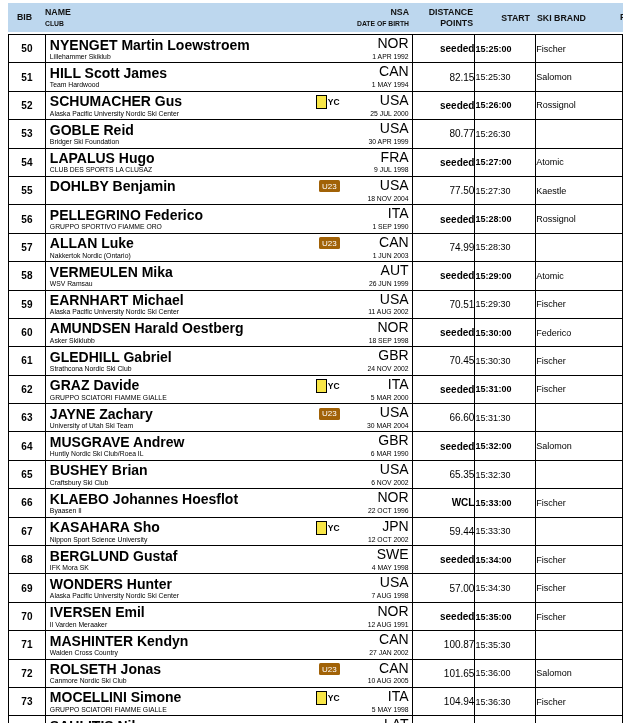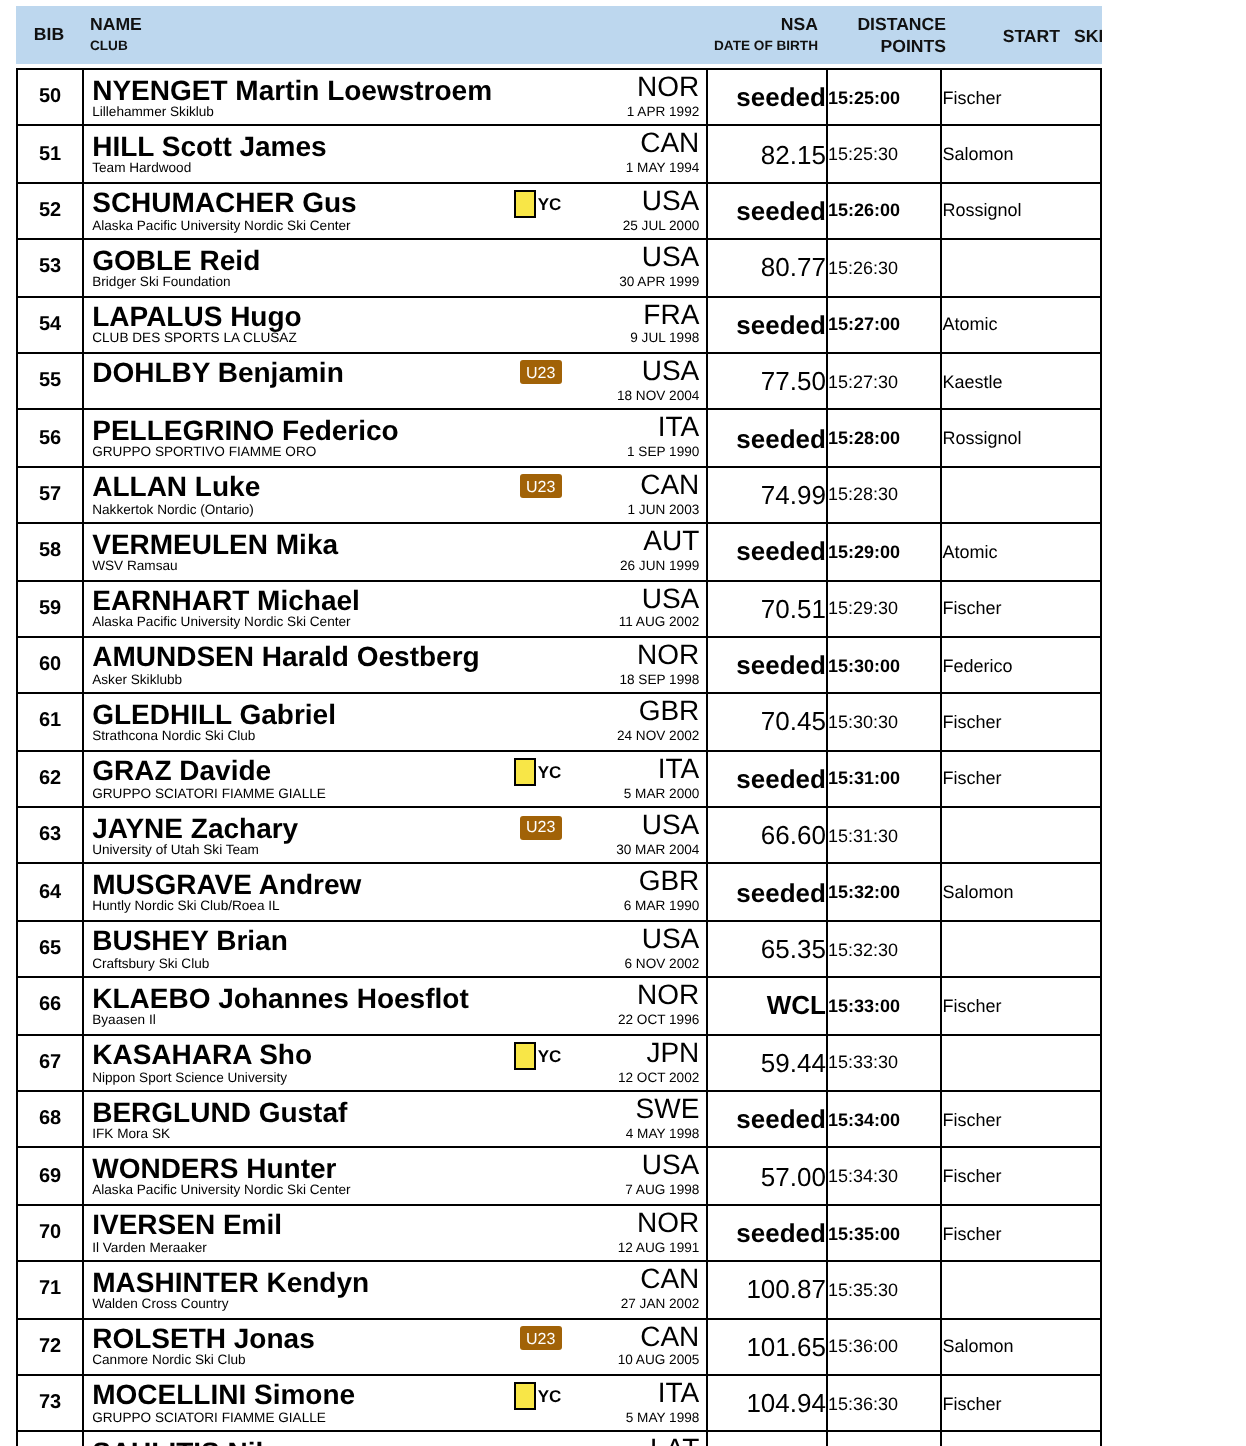--- a/index.html
+++ b/index.html
@@ -1,17 +1,17 @@
 <!DOCTYPE html>
 <html><head>
 <meta charset="utf-8">
 <style>
   html,body { margin:0; padding:0; background:#fff; }
   .page {
-    position:relative; width:551px; height:723px; background:#ffffff;
+    position:relative; width:623px; height:723px; background:#ffffff;
     overflow:hidden; font-family:"Liberation Sans", sans-serif; color:#000;
   }
   
   .header-band {
     position:absolute; left:8px; top:3px; width:615px; height:29px;
     background:#BDD7EE;
   }
   .hmain  { position:absolute; font-size:8.8px; font-weight:bold; color:#111; white-space:nowrap; }
   .hsmall { position:absolute; font-size:6.8px; font-weight:bold; color:#111; white-space:nowrap; }
   .h-bib   { left:0; top:9px;  width:33px; text-align:center; }
@@ -28,21 +28,21 @@
   table.body {
     position:absolute; left:8px; top:34px;
     border-collapse:collapse; table-layout:fixed;
   }
   table.body td {
     border:1.6px solid #000; padding:0; vertical-align:middle;
     height:25.9px; background:#fff; overflow:hidden;
   }
   td.c-bib  { width:36px;  text-align:center; font-size:10px; font-weight:bold; }
   td.c-name { width:368px; }
-  td.c-pts  { width:62px;  text-align:right; padding-right:9px;  font-size:13px; }
+  td.c-pts  { width:62px;  text-align:right; padding-right:9px;  font-size:10px; }
   td.c-start{ width:60px;  text-align:left; padding-right:4px;  font-size:9px; }
   td.c-ski  { width:86px;  text-align:left;  padding-left:4px;   font-size:9px; }
   .emph { font-weight:bold; }
   .ncell { position:relative; height:27.4px; }
   .athlete { position:absolute; left:4px; top:1.5px; font-size:14px; font-weight:bold; white-space:nowrap; }
   .club    { position:absolute; left:4px; bottom:2.5px; font-size:6.8px; white-space:nowrap; }
   .nsa     { position:absolute; right:3px; top:0; font-size:14px; font-weight:normal; }
   .dob     { position:absolute; right:3px; bottom:2.5px; font-size:6.8px; }
   .badge-slot { position:absolute; right:72px; top:3.5px; display:flex; align-items:center; }
   .yc-box {

